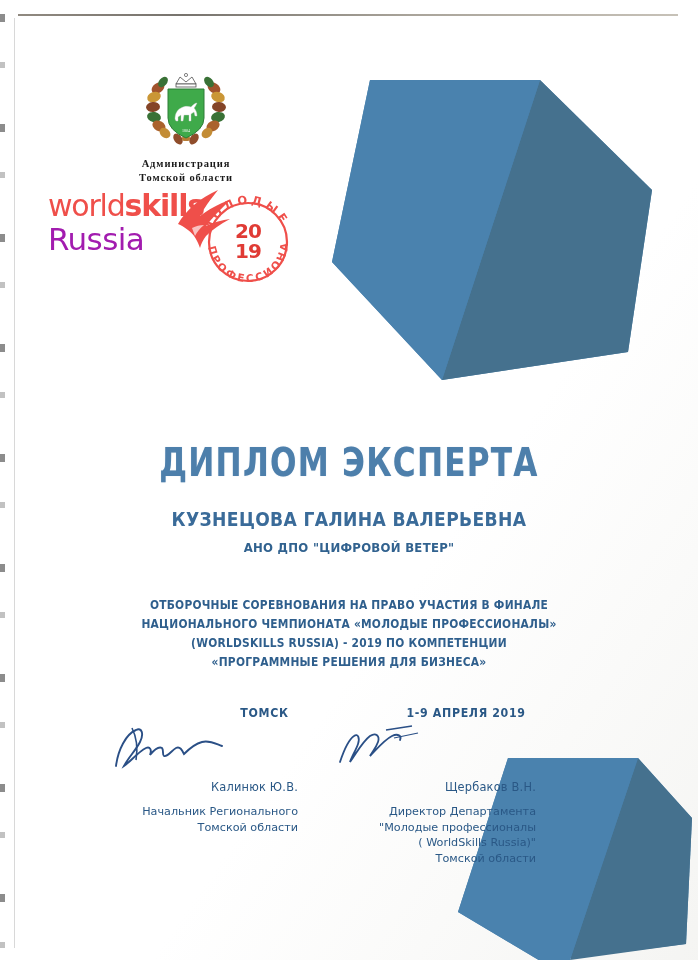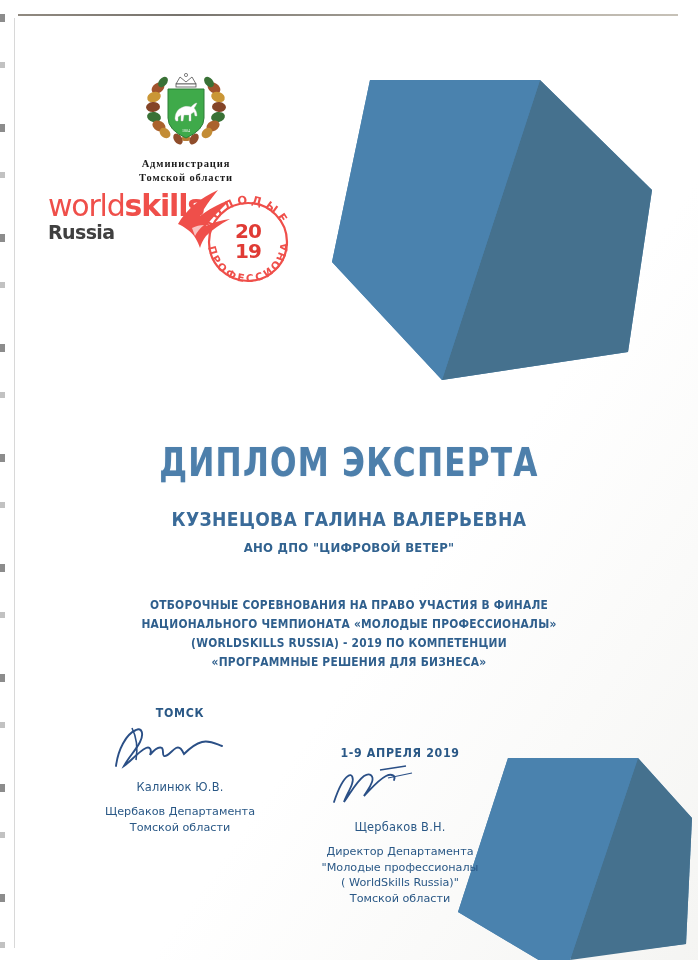--- a/index.html
+++ b/index.html
@@ -83,23 +83,23 @@
     font-size: 30px;
     font-weight: bold;
     color: #ef4f4a;
     line-height: .96;
     letter-spacing: -1.2px;
   }
   #ws-wordmark .bold-part { font-weight: bold; }
   #ws-wordmark .thin-part { font-weight: normal; margin-top: 40px; }
   #ws-russia {
     font-family: "DejaVu Sans", sans-serif;
-    font-size: 19px;
-    font-weight: bold;
-    color: #404040;
+    font-size: 31px;
+    font-weight: normal;
+    color: #a21caf;
     letter-spacing: -.6px;
   }
   #ws-flame {
     position: absolute;
     left: 122px; top: -8px;
   }
   #mp-logo {
     position: absolute;
     left: 196px; top: 190px;
     width: 104px; height: 104px;
@@ -161,25 +161,25 @@
   }
   #award-body div { white-space: nowrap; }
   
   #footer {
     position: absolute;
     left: 0; top: 706px;
     width: 698px;
   }
   .sig-col {
     position: absolute;
-    text-align: center;
+    text-align: right;
     color: #2a5886;
   }
   #sig-left { left: 62px; width: 236px; }
-  #sig-right { left: 270px; width: 260px; margin-top: 40px; }
+  #sig-right { left: 276px; width: 260px; }
 
   .sig-place {
     font-family: "DejaVu Sans", sans-serif;
     font-weight: bold;
     font-size: 12px;
     letter-spacing: .7px;
     color: #2a5886;
     transform: scaleX(.92);
   }
   .sig-img { height: 54px; position: relative; }
@@ -324,21 +324,21 @@
         <svg class="sig-scribble" style="left:44px; top:2px;" width="150" height="52" viewBox="0 0 150 52">
           <path d="M10 44 C12 28 20 12 30 8 C36 5 38 12 34 20 C30 28 22 36 18 44
                    C24 40 32 30 40 26 C44 24 46 28 44 33 C48 28 52 24 56 26
                    C58 28 56 33 58 34 C62 35 66 28 70 26 C74 24 76 28 78 32
                    C82 28 88 22 96 20 C104 18 110 22 116 24" fill="none" stroke="#2a4f86" stroke-width="1.9" stroke-linecap="round"></path>
           <path d="M26 6 C30 14 32 26 30 38" fill="none" stroke="#2a4f86" stroke-width="1.6"></path>
         </svg>
       </div>
       <div class="sig-name">Калинюк Ю.В.</div>
       <div class="sig-role">
-        <div>Щербаков Департамента</div>
+        <div>Начальник Регионального</div>
         <div>Томской области</div>
       </div>
     </div>
 
     <div class="sig-col" id="sig-right">
       <div class="sig-place">1-9 АПРЕЛЯ 2019</div>
       <div class="sig-img">
         <svg class="sig-scribble" style="left:58px; top:4px;" width="120" height="46" viewBox="0 0 120 46">
           <path d="M6 38 C10 26 14 16 20 12 C24 9 26 14 24 20 C22 26 18 32 16 38
                    C22 30 28 18 36 12 C42 8 46 12 44 18 C42 24 38 28 36 32

